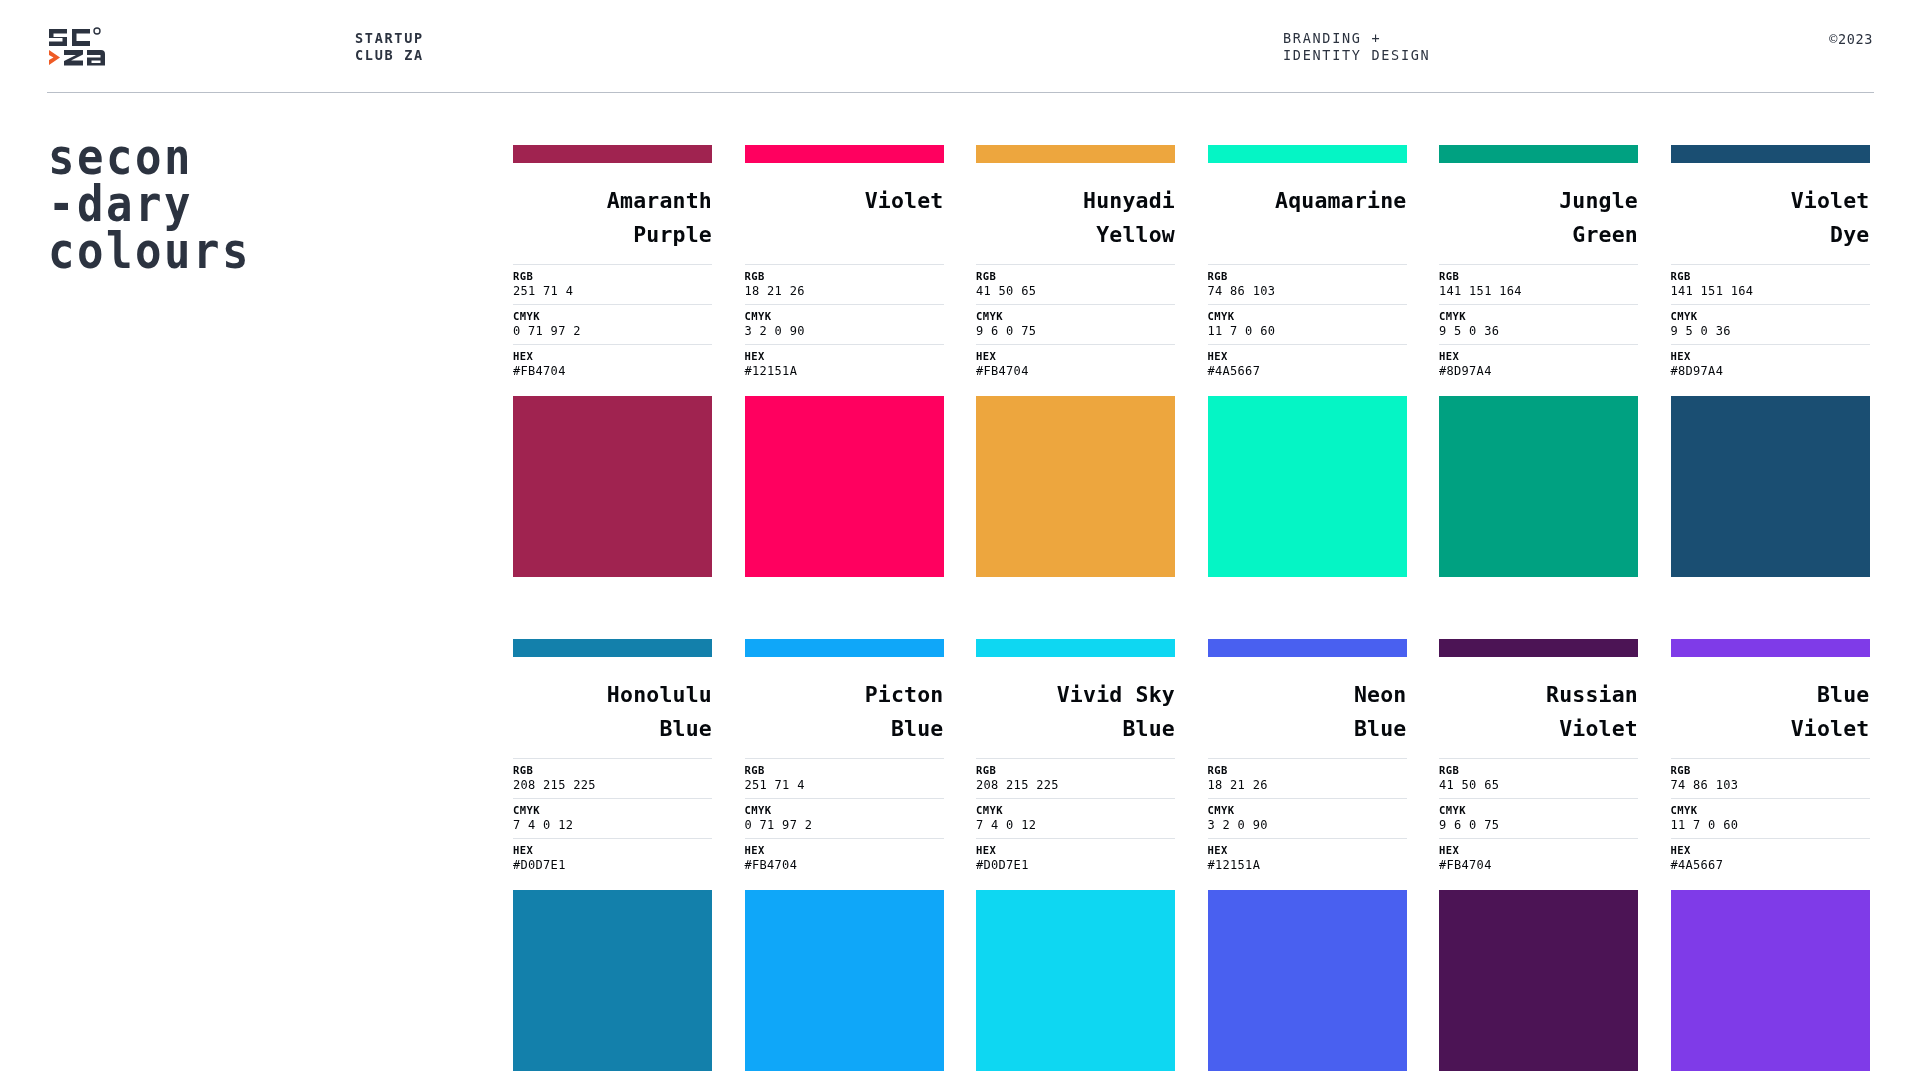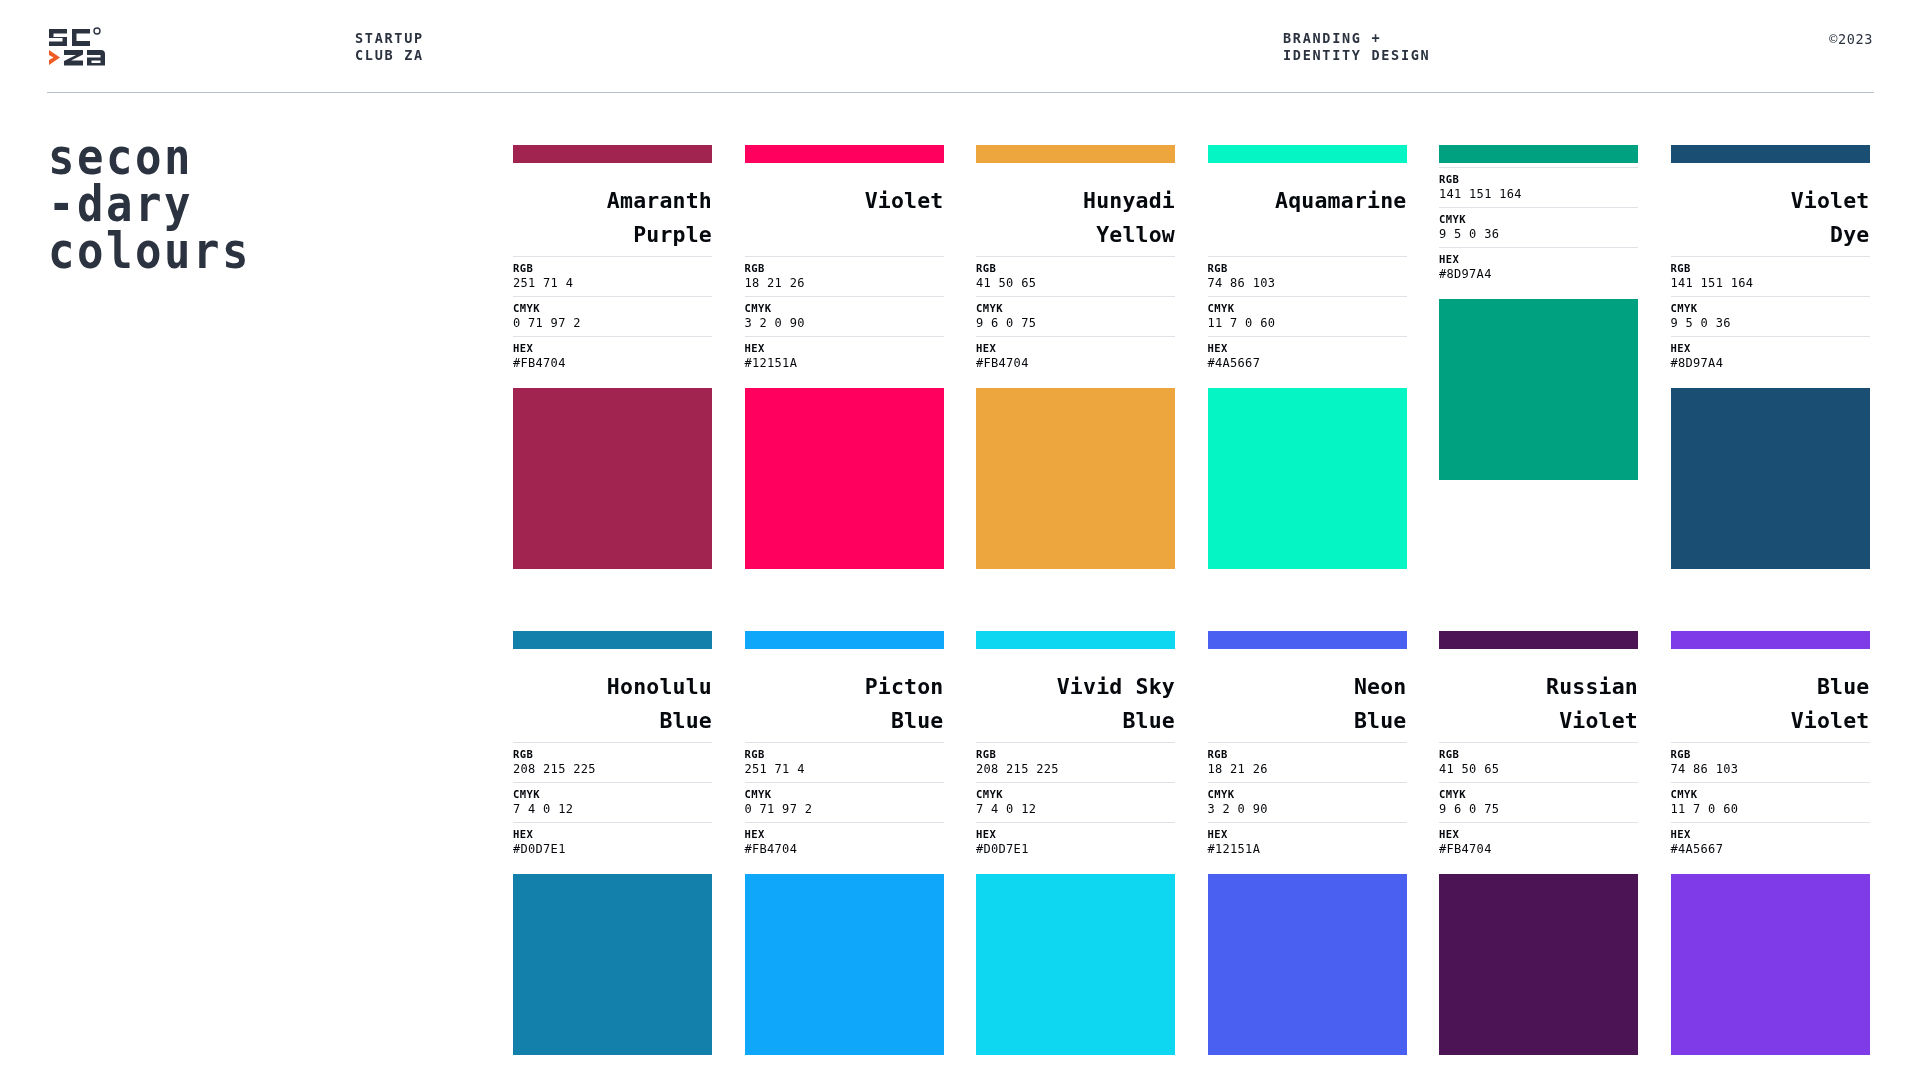--- a/index.html
+++ b/index.html
@@ -48,21 +48,21 @@
     line-height: 17px;
     color: #2c3340;
     white-space: pre-line;
   }
 
   .header-right {
     position: absolute;
     left: 1283px;
     top: 30px;
     font-size: 13.5px;
-    font-weight: 700;
+    font-weight: 400;
     letter-spacing: 1.7px;
     line-height: 17px;
     color: #2c3340;
     white-space: pre-line;
   }
 
   .header-copy {
     position: absolute;
     right: 47px;
     top: 31px;
@@ -128,21 +128,21 @@
     font-weight: 700;
     line-height: 34px;
     letter-spacing: 0.2px;
     color: #05080c;
     min-height: 68px;
     white-space: pre-line;
     text-align: right;
   }
 
   .specs {
-    margin-top: 4px;
+    margin-top: 12px;
   }
 
   .spec {
     border-top: 1.5px solid #dfe3e8;
     padding-top: 4px;
     padding-bottom: 5px;
   }
 
   .spec-label {
     font-size: 10.5px;
@@ -280,20 +280,22 @@
           <div class="spec">
             <div class="spec-label">HEX</div>
             <div class="spec-value">#4A5667</div>
           </div>
         </div>
         <div class="swatch" style="background-color: rgb(5, 245, 197);"></div>
       </div>
 
       <div class="card">
         <div class="card-bar" style="background-color: rgb(0, 161, 129);"></div>
+        <div class="card-name">Jungle
+Green</div>
         <div class="specs">
           <div class="spec">
             <div class="spec-label">RGB</div>
             <div class="spec-value">141 151 164</div>
           </div>
           <div class="spec">
             <div class="spec-label">CMYK</div>
             <div class="spec-value">9 5 0 36</div>
           </div>
           <div class="spec">

